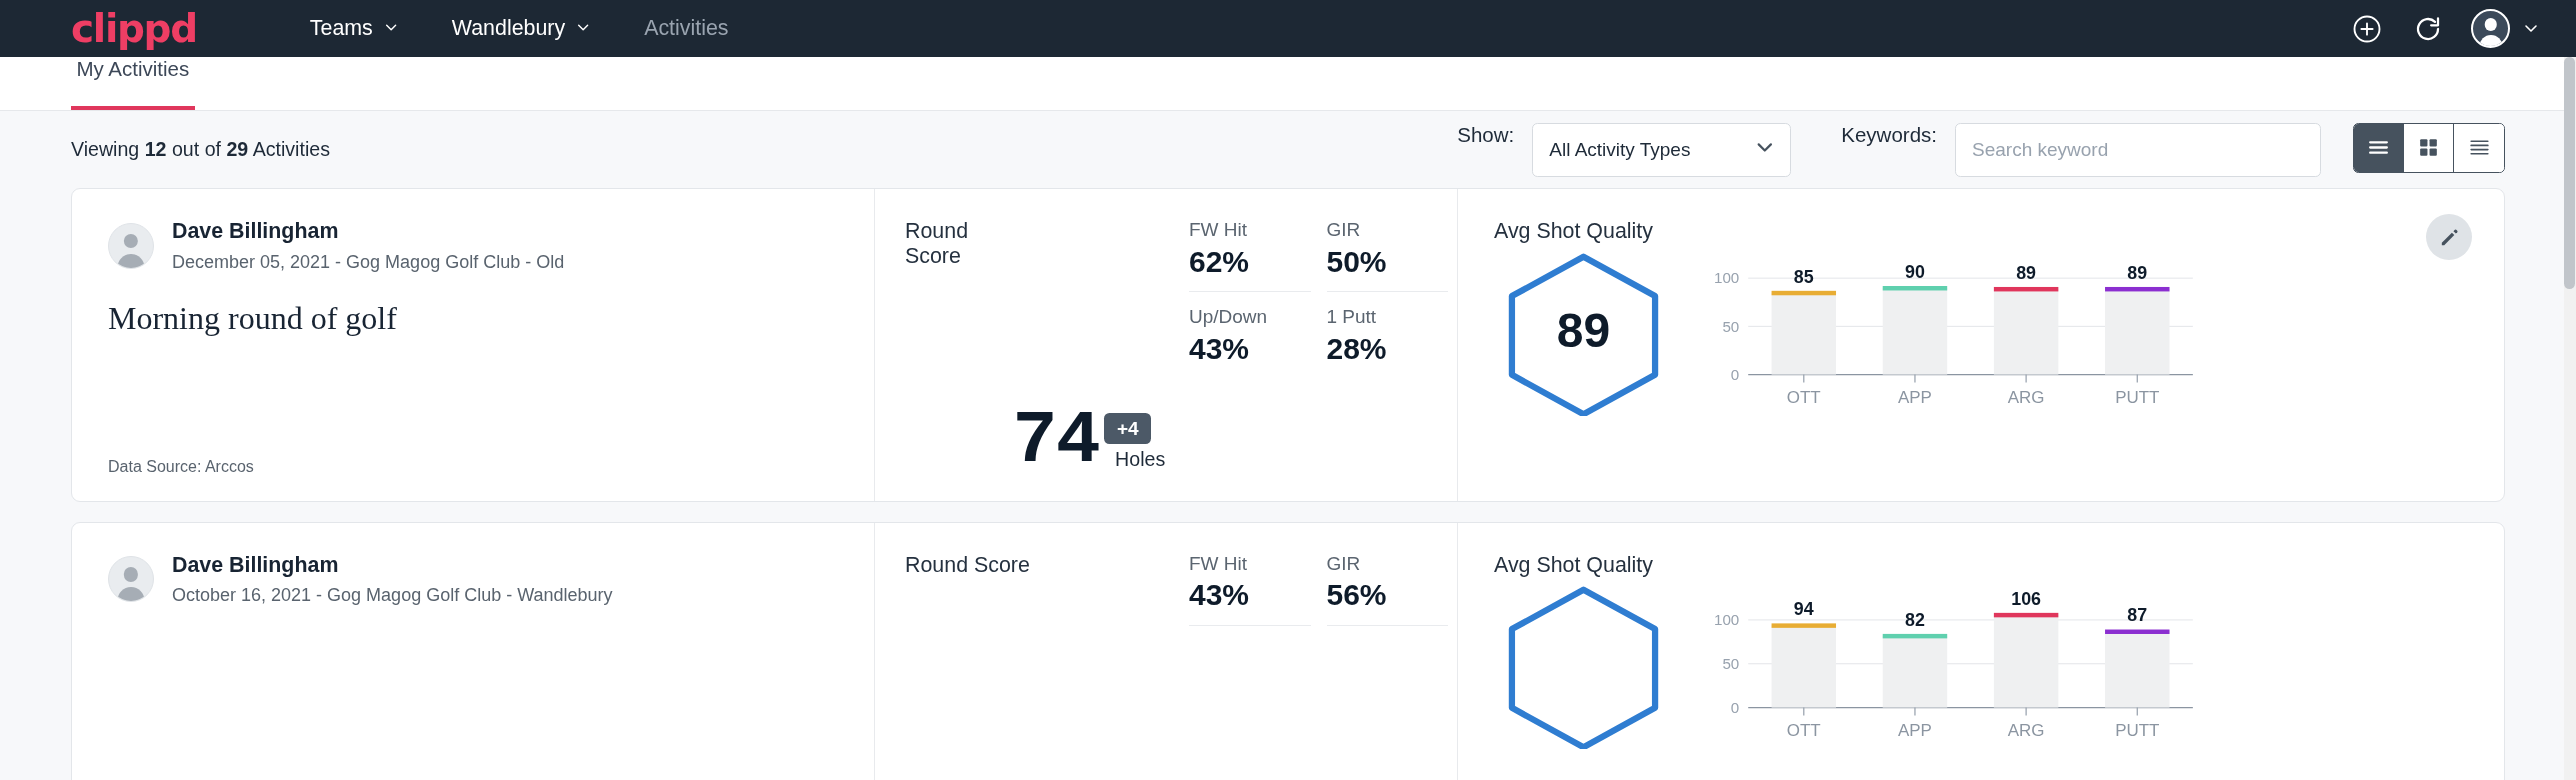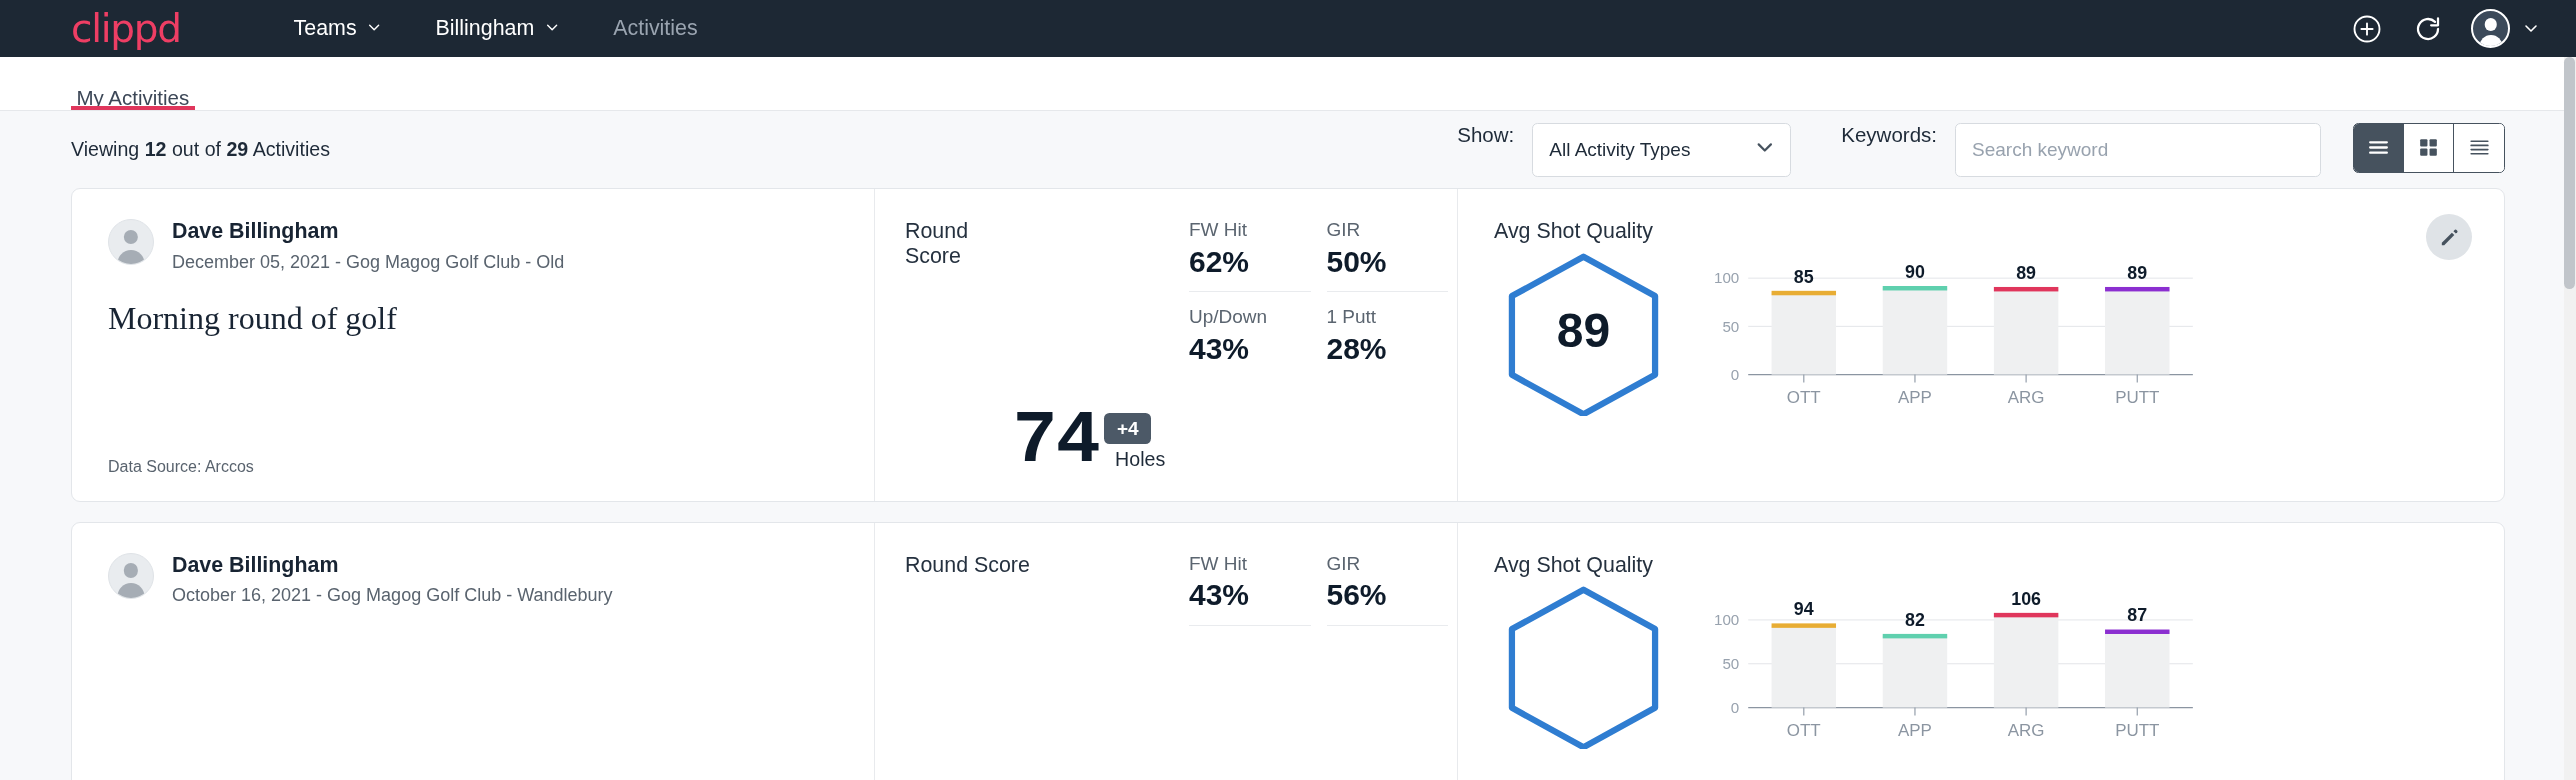--- a/index.html
+++ b/index.html
@@ -14,21 +14,21 @@
   .navbar {
     height: 57px;
     background: #1d2834;
     display: flex;
     align-items: center;
     padding: 0 39px 0 71px;
     position: relative;
   }
   .brand {
     font-size: 39px;
-    font-weight: 400;
+    font-weight: 700;
     color: #ee3e64;
     letter-spacing: -1.3px;
     line-height: 1;
     margin-right: 86px;
     font-family: "DejaVu Sans", sans-serif;
   }
   .nav-links { display: flex; align-items: center; gap: 0; }
   .nav-link {
     display: flex; align-items: center; gap: 10.7px;
     color: #ffffff;
@@ -69,21 +69,21 @@
 
   
   .tabbar {
     background: #ffffff;
     height: 54px;
     padding: 0 71px;
     display: flex; align-items: stretch;
     border-bottom: 0.9px solid #e6e8eb;
   }
   .tab {
-    display: flex; align-items: flex-end;
+    display: flex; align-items: flex-start;
     font-size: 20.5px;
     color: #3c4757;
     padding: 0 5.4px;
     position: relative;
     cursor: pointer;
   }
   .tab.active::after {
     content: "";
     position: absolute; left: 0; right: 0; bottom: 0;
     height: 3.6px; background: #e0365c;
@@ -153,21 +153,21 @@
     display: flex;
     position: relative;
     overflow: hidden;
   }
   .col-info {
     width: 803px;
     padding: 30px 36px 25px 36px;
     border-right: 0.9px solid #e8eaed;
     display: flex; flex-direction: column;
   }
-  .who { display: flex; align-items: flex-start; gap: 18px; }
+  .who { display: flex; align-items: center; gap: 18px; }
   .who-av {
     width: 46px; height: 46px; border-radius: 50%;
     background: #e9ecef;
     border: 0.9px solid #dfe3e7;
     position: relative; overflow: hidden;
     flex: none;
   }
   .who-av .head {
     position: absolute; top: 9.8px; left: 50%; transform: translateX(-50%);
     width: 14.3px; height: 14.3px; border-radius: 50%; background: #a6adb5;
@@ -262,21 +262,21 @@
   <div class="nav-links">
     <div class="nav-link">
       <span>Teams</span>
       <span class="chev">
         <svg width="14.3" height="14.3" viewBox="0 0 16 16">
             <path d="M3 6l5 5 5-5" fill="none" stroke="#ffffff" stroke-width="1.6" stroke-linecap="round" stroke-linejoin="round"></path>
           </svg>
       </span>
     </div>
     <div class="nav-link">
-      <span>Billingham</span>
+      <span>Wandlebury</span>
       <span class="chev">
         <svg width="14.3" height="14.3" viewBox="0 0 16 16">
             <path d="M3 6l5 5 5-5" fill="none" stroke="#ffffff" stroke-width="1.6" stroke-linecap="round" stroke-linejoin="round"></path>
           </svg>
       </span>
     </div>
     <div class="nav-link muted">
       <span>Activities</span>
     </div>
   </div>

